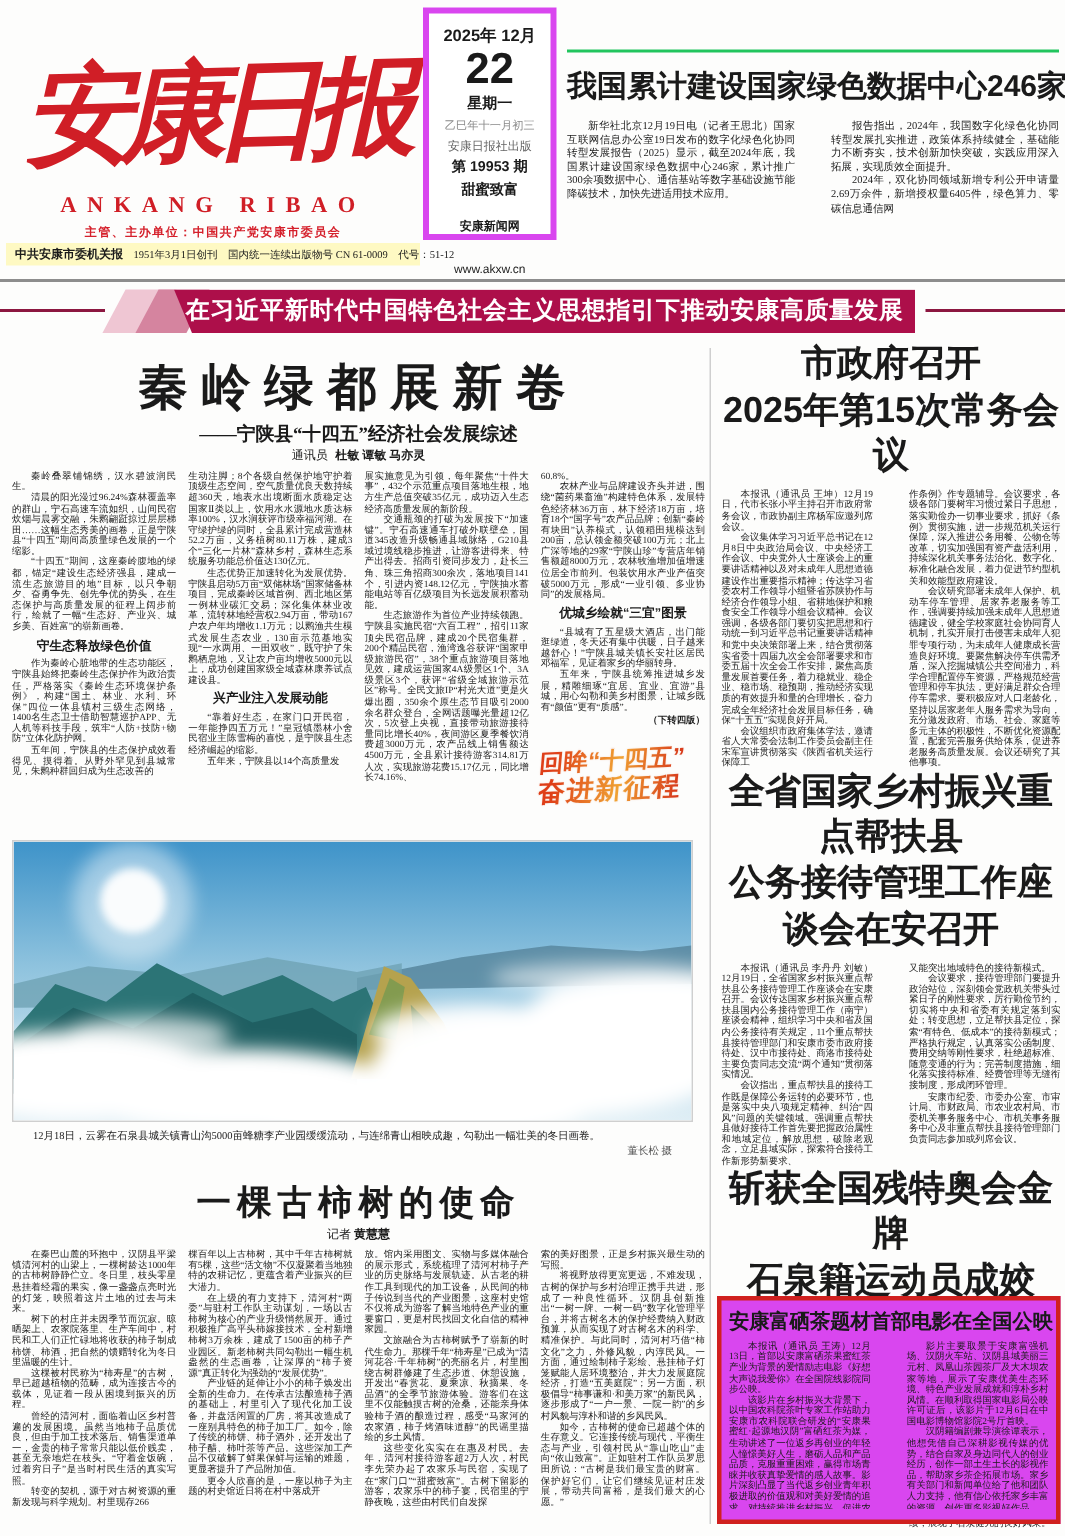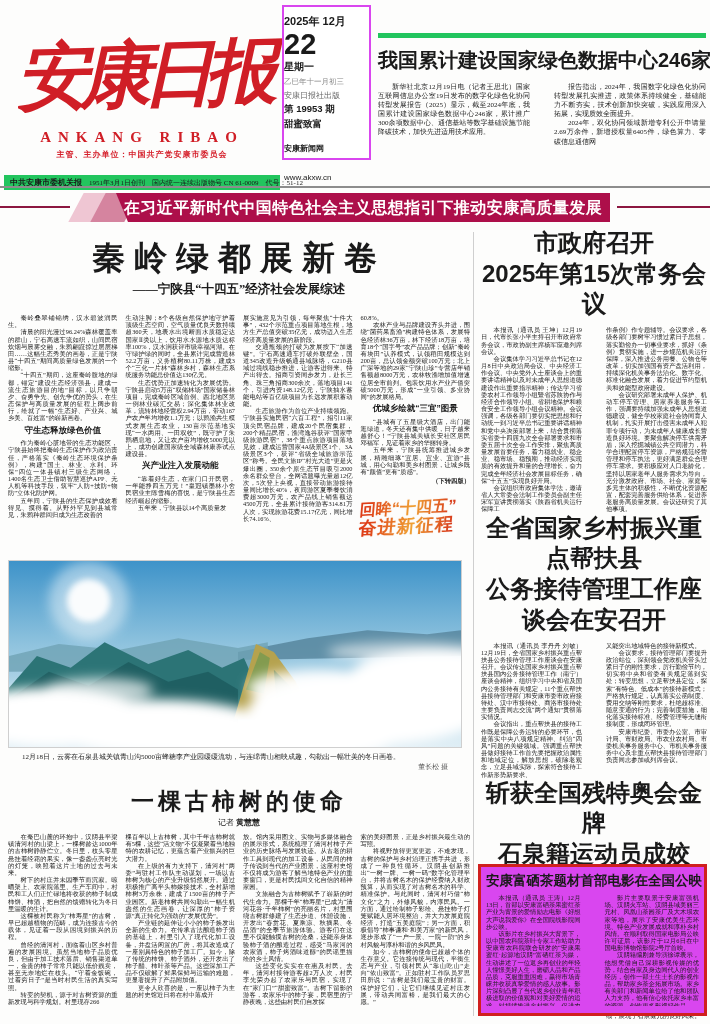--- a/index.html
+++ b/index.html
@@ -14,36 +14,36 @@
 
   
   .mast-title{left:4px;top:14px;width:276px;height:120px;
     font-size:72px;font-weight:900;color:var(--masthead-red);
     font-family:"DejaVu Serif","Liberation Serif",serif;font-style:italic;
     letter-spacing:-9px;line-height:120px;text-align:center;transform:rotate(-1.5deg);}
   .mast-latin{left:4px;top:129px;width:276px;text-align:center;color:var(--masthead-red);
     font-weight:700;font-size:15px;letter-spacing:7px;font-family:"Liberation Serif",serif;}
   .mast-org{left:4px;top:149px;width:276px;text-align:center;color:#d5202b;
     font-weight:700;font-size:8px;letter-spacing:1px;font-family:"Liberation Sans",sans-serif;}
-  .mast-strip{left:4px;top:162px;width:276px;height:15px;background:#22c55e;
-    display:flex;align-items:center;gap:7px;padding:0 6px;font-size:7px;white-space:nowrap;margin-top:13px;}
+  .mast-strip{left:4px;top:162px;width:276px;height:15px;background:#fef9c3;
+    display:flex;align-items:center;gap:7px;padding:0 6px;font-size:7px;white-space:nowrap;}
   .mast-strip .org{font-weight:700;font-size:8px;}
-  .datebox{left:282px;top:5px;width:89px;height:155px;border:2px solid #d946ef;background:#fff;
-    text-align:left;font-family:"Liberation Sans",sans-serif;padding-top:7px;}
+  .datebox{left:282px;top:5px;width:89px;height:155px;border:4px solid #d946ef;background:#fff;
+    text-align:center;font-family:"Liberation Sans",sans-serif;padding-top:7px;}
   .datebox .ym{font-size:11px;font-weight:700;}
   .datebox .day{font-size:29px;font-weight:700;line-height:30px;font-family:"Liberation Sans",sans-serif;}
   .datebox .wd{font-size:10px;font-weight:700;margin-top:1px;}
   .datebox .lunar{font-size:7.5px;color:#8a8a8a;margin-top:3px;}
   .datebox .pub{font-size:8px;color:#666;margin-top:3px;font-family:"Liberation Serif",serif;}
   .datebox .issue,.datebox .pages{font-size:9.5px;font-weight:700;margin-top:2px;}
   .datebox .site{font-size:8px;font-weight:700;margin-top:12px;}
   .datebox .url{font-size:8px;margin-top:19px;}
 
   
-  .topright{left:378px;top:33px;width:328px;border-top:5px solid #22c55e;padding-top:9px;}
+  .topright{left:378px;top:33px;width:328px;border-top:2px solid #22c55e;padding-top:9px;}
   .topright h1{font-size:20px;font-weight:900;text-align:center;letter-spacing:0px;
     font-family:"Liberation Sans",sans-serif;margin-bottom:9px;white-space:nowrap;}
   .cols{display:flex;gap:24px;overflow:hidden;}
   .col{flex:1 1 0;text-align:justify;}
   .b7 .col{font-size:7px;line-height:1.3;}
   .topright .cols{height:90px;}
 
   
   .fullrule{left:0;top:186px;width:710px;height:2px;background:#8d8d8d;}
   .banline{top:206px;height:2px;background:#8c1740;}
@@ -148,20 +148,24 @@
 
   <div class="abs fullrule"></div>
   <div class="abs banline l"></div>
   <div class="abs banline r"></div>
   <div class="abs pinkpar pp1"></div>
   <div class="abs pinkpar pp2"></div>
   <div class="abs banner">在习近平新时代中国特色社会主义思想指引下推动安康高质量发展</div>
 
   <div class="abs lead-h">秦岭绿都展新卷</div>
   <div class="abs lead-sub">——宁陕县“十四五”经济社会发展综述</div>
+  <div class="abs lead-by">
+    <span>通讯员</span>
+    <b>杜敏 谭敏 马亦灵</b>
+  </div>
   <div class="abs lead-cols body">
     <div class="cols4">
 
     <div class="col">
         <div>
 
         <p class="blk para">秦岭叠翠铺锦绣，汉水碧波润民生。</p>
             <p class="blk para">清晨的阳光漫过96.24%森林覆盖率的群山，宁石高速车流如织，山间民宿炊烟与晨雾交融，朱鹮翩跹掠过层层梯田……这幅生态秀美的画卷，正是宁陕县“十四五”期间高质量绿色发展的一个缩影。</p>
             <p class="blk para">“十四五”期间，这座秦岭腹地的绿都，锚定“建设生态经济强县，建成一流生态旅游目的地”目标，以只争朝夕、奋勇争先、创先争优的势头，在生态保护与高质量发展的征程上阔步前行，绘就了一幅“生态好、产业兴、城乡美、百姓富”的崭新画卷。</p>
             <p class="blk subhead">守生态释放绿色价值</p>

